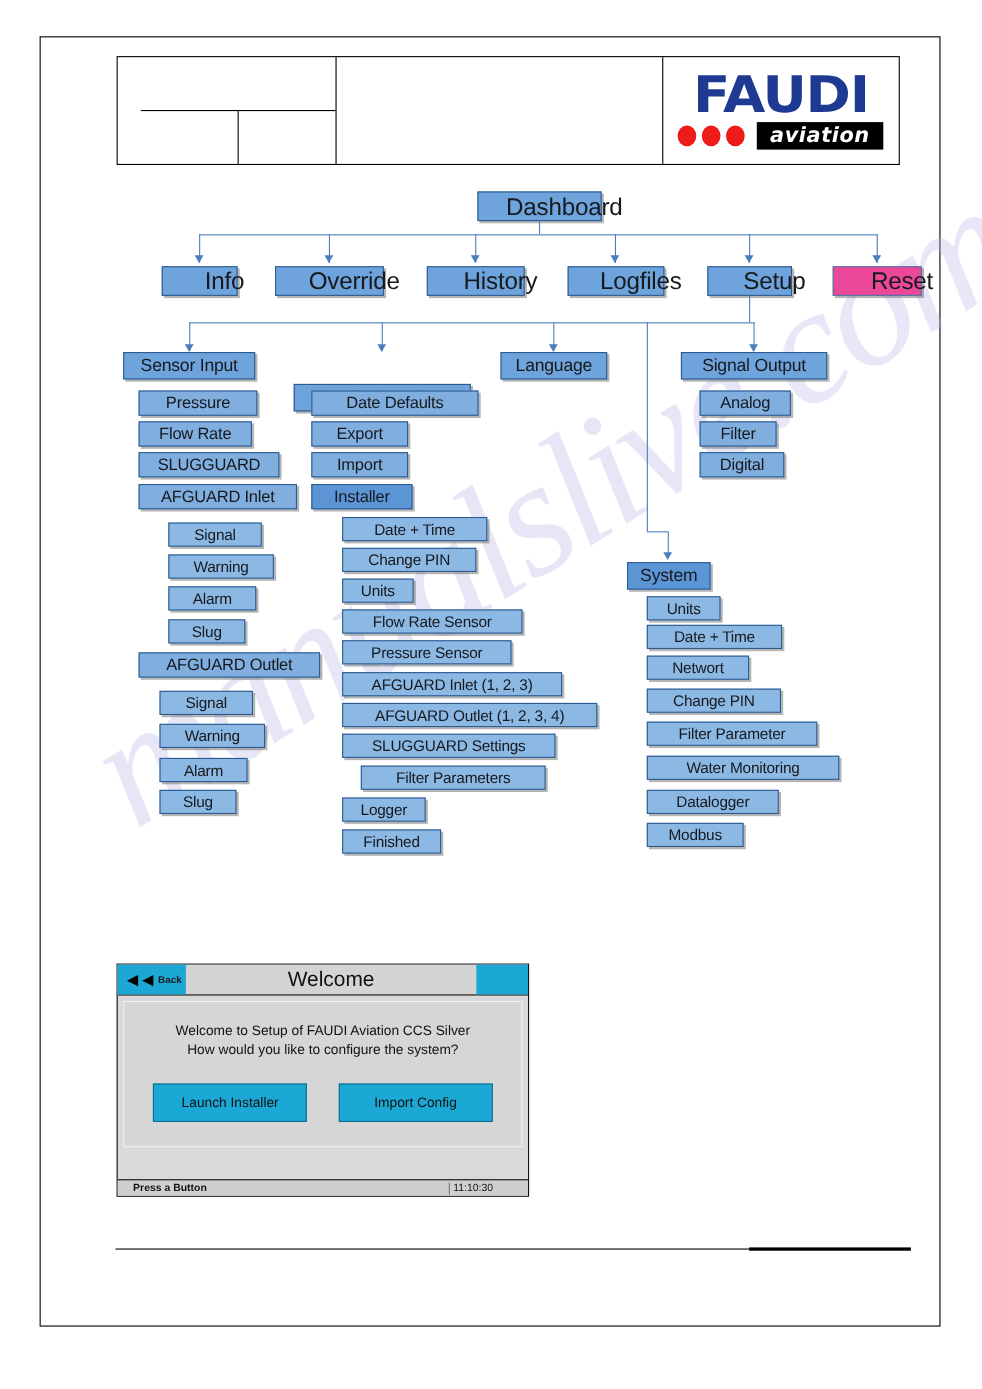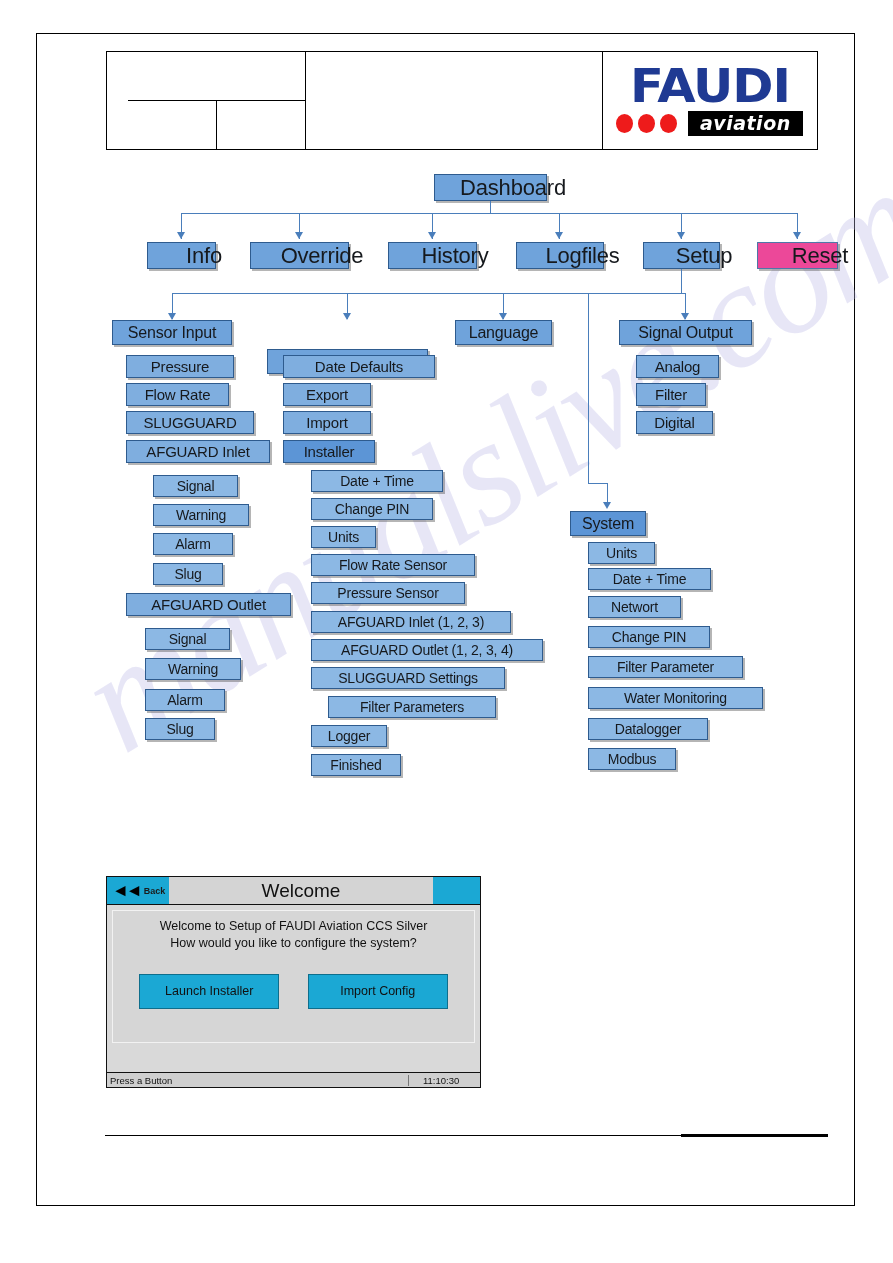--- a/index.html
+++ b/index.html
@@ -91,36 +91,36 @@
   #dev-back{
     width:62px;background:#1BA8D4;display:flex;align-items:center;gap:4px;
     padding-left:5px;box-sizing:border-box;
   }
   .chev{font-size:17px;font-weight:bold;color:#000;line-height:1;letter-spacing:-3px;}
   #dev-back-label{font-size:9px;color:#1b1b1b;font-weight:bold;}
   #dev-title{flex:1;display:flex;align-items:center;justify-content:center;font-size:19px;color:#111;}
   #dev-title-right{width:47px;background:#1BA8D4;}
   #dev-body{
     margin:5px;height:133px;background:#d6d6d6;border:1px solid #f2f2f2;
-    box-sizing:border-box;padding-top:7px;
+    box-sizing:border-box;padding-top:18px;
   }
   .dev-text{text-align:center;font-size:12.5px;color:#111;line-height:1.35;}
   #dev-buttons{display:flex;justify-content:space-around;margin-top:22px;padding:0 12px;}
   .dev-btn{
     width:140px;height:35px;background:#1BA8D4;border:1px solid #0e6e8c;
     display:flex;align-items:center;justify-content:center;
     font-size:12.5px;color:#111;box-sizing:border-box;
   }
   #dev-status{
     position:absolute;bottom:0;left:0;right:0;height:15px;background:#cfcfcf;
     border-top:1px solid #111;display:flex;align-items:center;
     font-size:9.5px;color:#111;box-sizing:border-box;
   }
-  #dev-status-left{flex:1;padding-left:3px;}
-  #dev-status-time{width:72px;border-left:1px solid #777;padding-left:14px;box-sizing:border-box;}
+  #dev-status-left{flex:1;padding-left:14px;font-weight:bold;}
+  #dev-status-time{width:72px;border-left:1px solid #777;padding-left:3px;box-sizing:border-box;}
 
   
   #footer-rule{position:absolute;left:105px;top:1135px;width:723px;height:1.3px;background:#000;}
   #footer-rule-thick{position:absolute;left:681px;top:1134px;width:147px;height:2.8px;background:#000;}
 </style>
 </head>
 <body>
 
 <div id="page-frame"></div>
 

